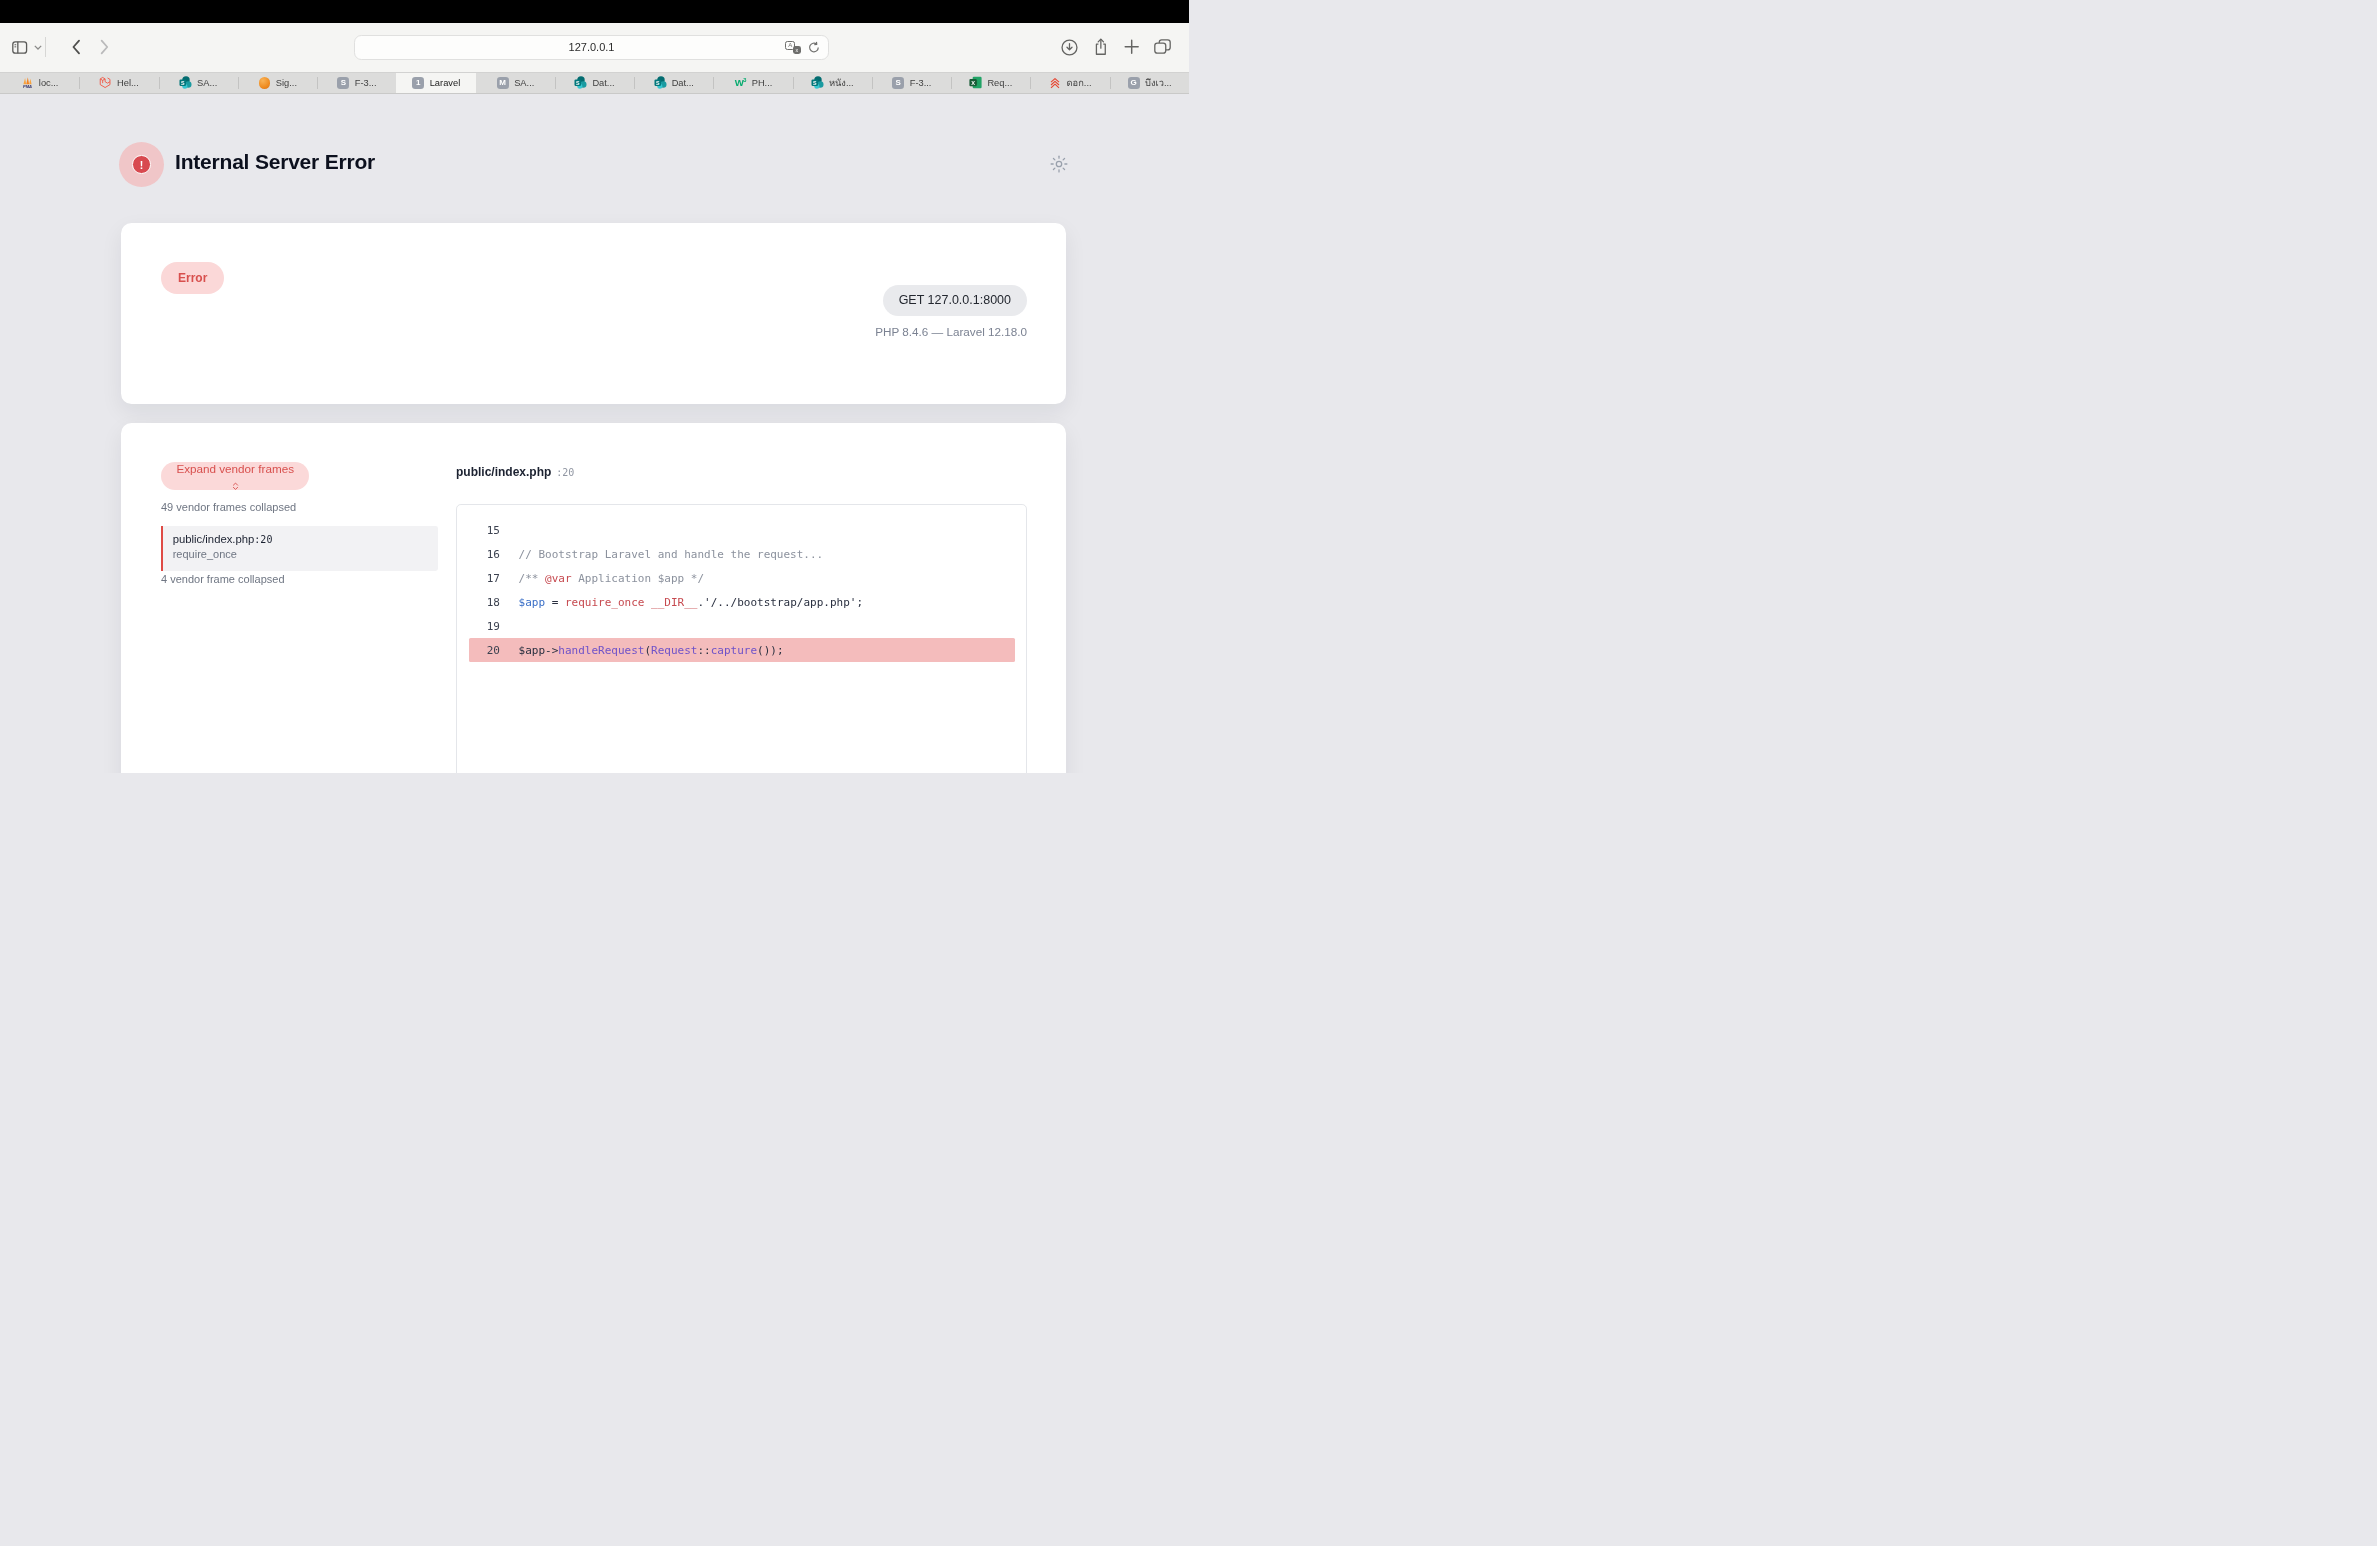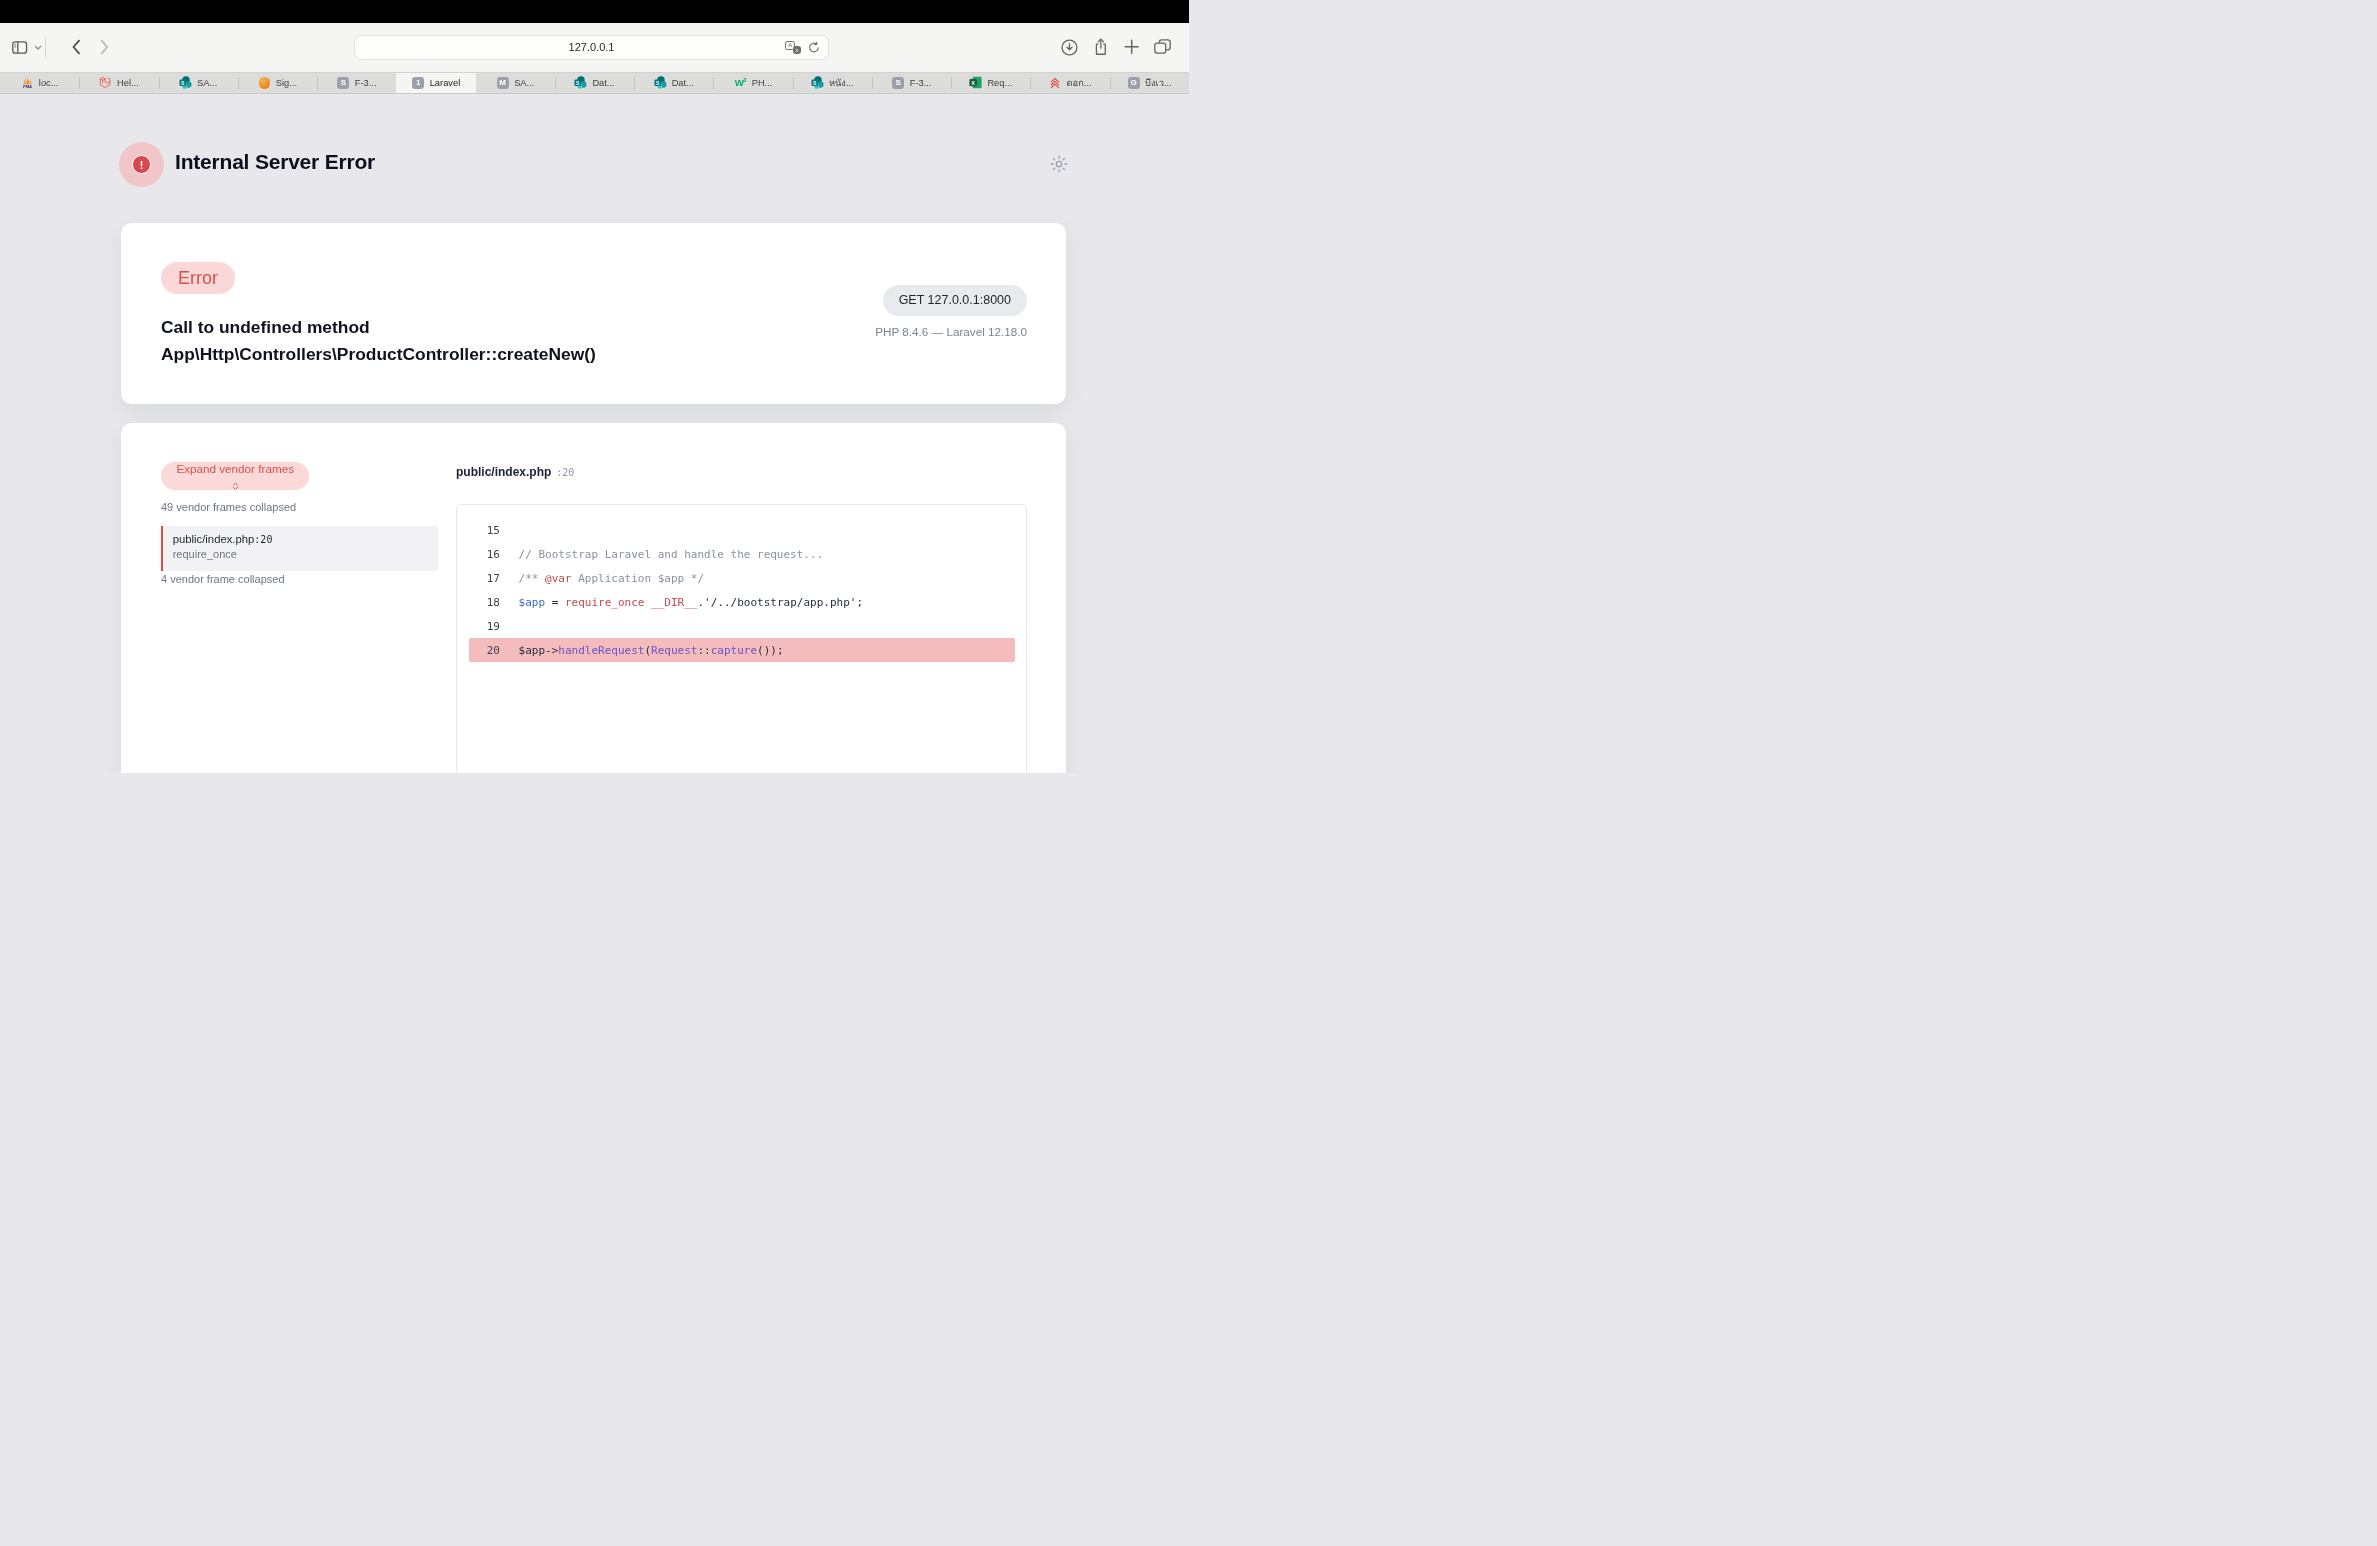--- a/index.html
+++ b/index.html
@@ -45,21 +45,21 @@
     color:#fff; font-size:10.5px; font-weight:bold; display:flex; align-items:center; justify-content:center; }
   .page-title { position:absolute; left:175px; top:56px; font-size:21px; font-weight:700; color:#0c101e; letter-spacing:-0.2px; }
   .theme-toggle { position:absolute; left:1050px; top:61px; width:18px; height:18px; }
 
   .card { position:absolute; left:121px; width:945px; background:#fff; border-radius:10.5px;
     box-shadow:0 8px 22.6px rgba(16,24,40,.07); }
   .card1 { top:129px; height:181px; }
   .card2 { top:329px; height:453px; }
 
   .badge { position:absolute; left:40px; top:39px; height:32px; padding:0 17px; border-radius:16px;
-    background:#fbd8d8; color:#d8504e; font-size:18px; font-weight:400; line-height:32px; }
+    background:#fbd8d8; color:#d8504e; font-size:12px; font-weight:700; line-height:32px; }
   .req-pill { position:absolute; right:39px; top:62px; height:31px; padding:0 16px; border-radius:15.4px;
     background:#e9eaed; color:#23272f; font-size:12.5px; font-weight:500; line-height:31px; }
   .env { position:absolute; right:39px; top:102px; font-size:11.7px; color:#7b8292; }
   .msg { position:absolute; left:40px; top:91px; font-size:17.4px; font-weight:700; color:#10131f; line-height:27px; }
 
   .expand-btn { position:absolute; left:40px; top:39px; height:28px; padding:0 15.4px; border-radius:14.6px;
     background:#fbd9d9; color:#d8504e; font-size:11.7px; font-weight:500;
     display:flex; align-items:center; gap:6.5px; border:none; cursor:pointer; font-family:inherit;flex-direction:column; }
   .collapsed-label { position:absolute; left:40px; font-size:11px; color:#6f7683; }
   .c-above { top:78px; } .c-below { top:150px; }
@@ -306,24 +306,20 @@
         <line x1="17.5" y1="17.5" x2="19.4" y2="19.4"></line>
       <line x1="4.6" y1="19.4" x2="6.5" y2="17.5"></line>
         <line x1="17.5" y1="6.5" x2="19.4" y2="4.6"></line>
     </g>
   </svg>
 
   <div class="card card1">
     <span class="badge">Error</span>
     <span class="req-pill">GET 127.0.0.1:8000</span>
     <span class="env">PHP 8.4.6 — Laravel 12.18.0</span>
-    <div class="msg">
-      <div>Call to undefined method</div>
-      <div>App\Http\Controllers\ProductController::createNew()</div>
-    </div>
   </div>
 
   <div class="card card2">
     <button class="expand-btn">
       <span>Expand vendor frames</span>
       <svg width="9" height="13" viewBox="0 0 11 16">
         <path d="M1.5 6 L5.5 2 L9.5 6" stroke="#d8504e" stroke-width="1.7" fill="none" stroke-linecap="round" stroke-linejoin="round"></path>
         <path d="M1.5 10 L5.5 14 L9.5 10" stroke="#d8504e" stroke-width="1.7" fill="none" stroke-linecap="round" stroke-linejoin="round"></path>
       </svg>
     </button>

